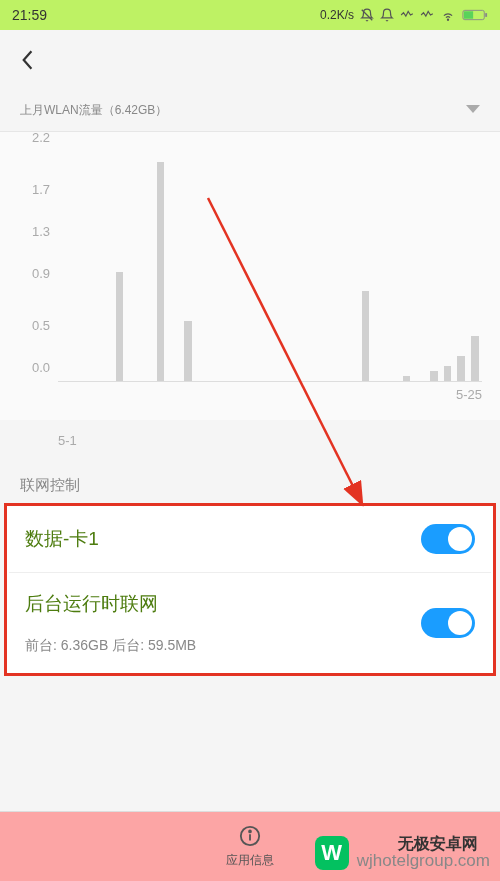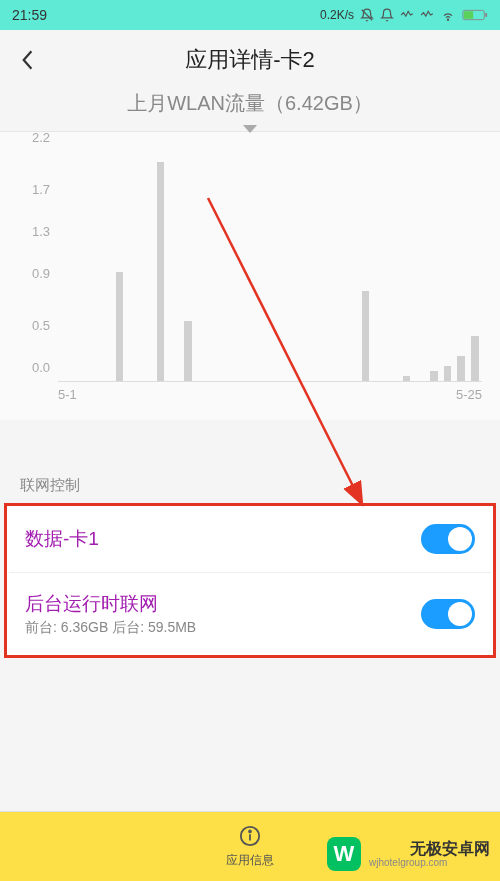--- a/index.html
+++ b/index.html
@@ -6,21 +6,21 @@
     body {
       width: 500px;
       height: 881px;
       background: #f5f5f5;
       font-family: -apple-system, "Helvetica Neue", Arial, sans-serif;
       position: relative;
       overflow: hidden;
     }
     .status-bar {
       height: 30px;
-      background: #5eead4;
+      background: #bef264;
       display: flex;
       align-items: center;
       padding: 0 12px;
       font-size: 14px;
       color: #333;
     }
     .status-left { flex: 0 0 auto; }
     .status-right { flex: 1; display: flex; justify-content: flex-end; align-items: center; gap: 6px; font-size: 12px; }
     .status-icon { display: inline-flex; align-items: center; }
     .top-bar {
@@ -30,55 +30,54 @@
       padding: 0 12px;
       background: #f5f5f5;
     }
     .back-btn { width: 30px; display: flex; align-items: center; justify-content: center; }
     .title { flex: 1; text-align: center; font-size: 22px; font-weight: 500; color: #222; padding-right:30px; }
     .dropdown-row {
       height: 42px;
       display: flex;
       align-items: center;
       padding: 0 20px;
-      font-size: 20px;
+      font-size: 12px;
       color: #888;
       border-bottom: 1px solid #e6e6e6;
       background:#f5f5f5;
-      flex-direction:column;
     }
     .dropdown-row .label { flex: 1; }
     .chart-block { background: #fafafa; padding: 20px 8px 8px 8px; }
     .chart-area { position: relative; height: 260px; }
     .y-axis { position:absolute; left:0; top:0; bottom:30px; width:46px; color:#aaa; font-size:13px; }
     .y-tick { position:absolute; right:4px; transform: translateY(-50%); }
     .plot { position:absolute; left:50px; right:10px; top:10px; bottom:30px; border-bottom:1px solid #ddd; }
     .bars { position:absolute; left:0; right:0; bottom:0; top:0; display:flex; align-items:flex-end; }
     .bar { flex:1; margin:0 3px; background:#d0d0d0; }
     .x-axis { position:absolute; left:50px; right:10px; bottom:5px; height:20px; color:#aaa; font-size:13px; }
-    .x-left { position:absolute; left:0; }
+    .x-left { position:absolute; left:0;margin-top:46px; }
     .x-right { position:absolute; right:0; }
     .gap { height: 40px; background: #f5f5f5; }
     .section-header { padding: 16px 20px 8px; color:#888; font-size:15px; }
     .toggle-list { background: #fff; border: 3px solid #e33322; margin: 0 4px; padding: 0 2px; }
     .toggle-row { display: flex; align-items: center; padding: 18px 16px; border-bottom: 1px solid #eee; }
     .toggle-row:last-child { border-bottom: none; }
     .toggle-label-wrap { flex:1; display:flex; flex-direction:column; }
-    .toggle-label { font-size: 19px; color: #a21caf; }
-    .toggle-sub { font-size: 14px; color: #888; margin-top:2px; }
+    .toggle-label { font-size: 19px; color: #4d7c0f; }
+    .toggle-sub { font-size: 14px; color: #888; margin-top:20px; }
     .switch { width: 54px; height: 30px; border-radius: 15px; background: #1a9dff; position: relative; flex-shrink:0; }
     .switch .knob { position:absolute; right:3px; top:3px; width:24px; height:24px; border-radius:50%; background:#fff; }
-    .bottom-nav { position:absolute; bottom:0; left:0; right:0; height:70px; background:#fde047; border-top:1px solid #ddd; display:flex; align-items:center; justify-content:center; }
+    .bottom-nav { position:absolute; bottom:0; left:0; right:0; height:70px; background:#fca5a5; border-top:1px solid #ddd; display:flex; align-items:center; justify-content:center; }
     .nav-item { display:flex; flex-direction:column; align-items:center; gap:2px; color:#555; font-size:12px; }
     .arrow-overlay { position:absolute; pointer-events:none; }
     .watermark { position:absolute; right:10px; bottom:10px; display:flex; align-items:center; gap:8px; pointer-events:none; }
     .wm-logo { width:34px; height:34px; background:#03c160; border-radius:8px; display:flex; align-items:center; justify-content:center; color:#fff; font-weight:bold; font-size:22px; }
     .wm-text { display:flex; flex-direction:column; line-height:1.1; }
     .wm-main { font-size:16px; font-weight:600; color:#333;margin-left:41px; }
-    .wm-sub { font-size:10px; color:#888; }
+    .wm-sub { font-size:17px; color:#888; }
   </style>
 </head>
 <body>
 
 <div class="status-bar">
   <div class="status-left">21:59</div>
   <div class="status-right">
     <span>0.2K/s</span>
     <span class="status-icon">
       <svg width="14" height="14" viewBox="0 0 24 24" fill="none" stroke="#555" stroke-width="2">
@@ -119,21 +118,20 @@
     </span>
   </div>
 </div>
 
 <div class="top-bar">
   <div class="back-btn">
     <svg width="14" height="22" viewBox="0 0 12 20" fill="none" stroke="#333" stroke-width="2">
         <polyline points="10,2 3,10 10,18"></polyline>
       </svg>
   </div>
-  <div class="title">应用详情-卡2</div>
 </div>
 
 <div class="dropdown-row">
   <div class="label">上月WLAN流量（6.42GB）</div>
   <span>
     <svg width="14" height="10" viewBox="0 0 14 10" fill="#aaa">
         <polygon points="0,0 14,0 7,8"></polygon>
       </svg>
   </span>
 </div>

